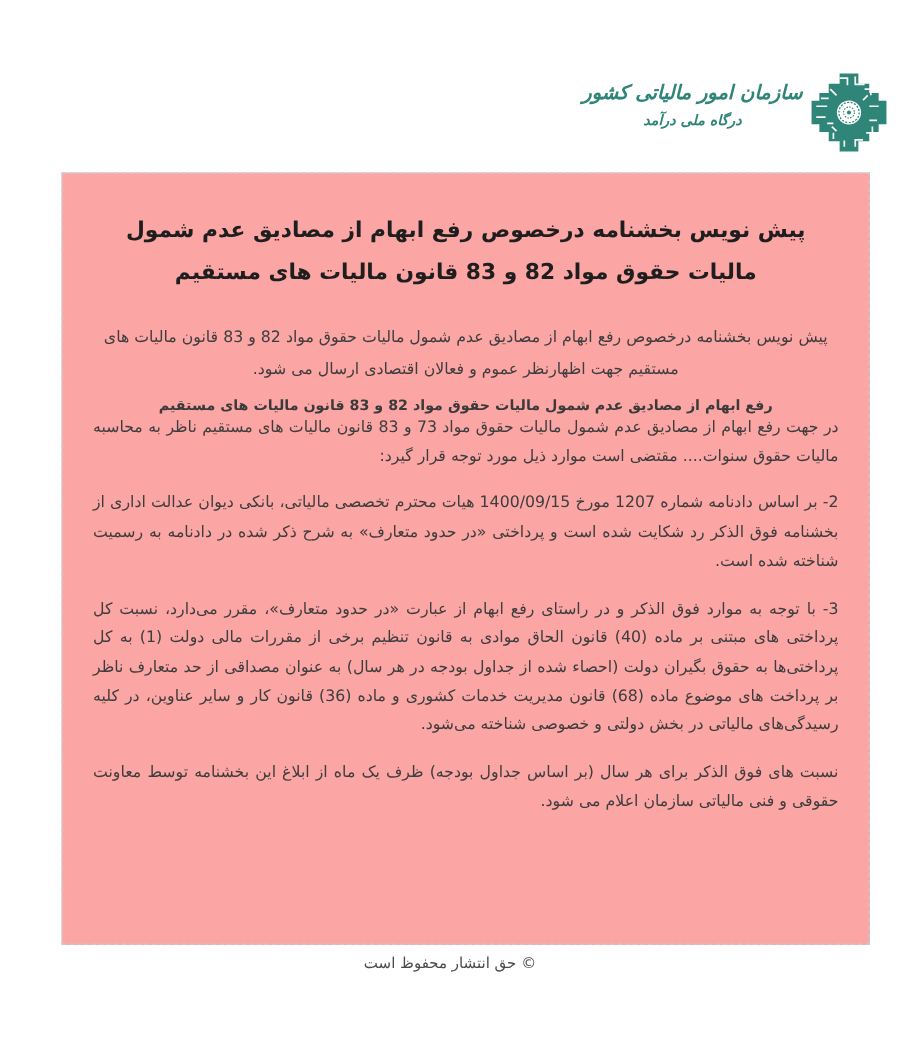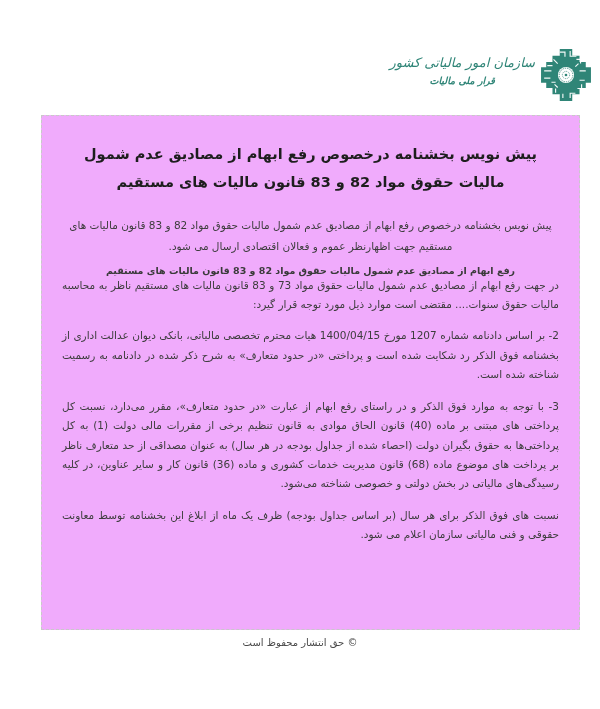--- a/index.html
+++ b/index.html
@@ -13,36 +13,36 @@
   }
 
   
   .letterhead { position: absolute; top: 45px; right: 0; left: 0; height: 66px; }
   .brand {
     position: absolute; top: 2px; right: 8px;
     display: flex; flex-direction: row; align-items: flex-start; gap: 5px;
   }
   .logo { width: 52px; height: 56px; flex: 0 0 auto; }
   .brand-text { text-align: center; color: #2f8577; padding-top: 8px; }
-  .brand-name { font-size: 13px; font-weight: normal; font-style: italic; white-space: nowrap; letter-spacing: -0.3px; }
+  .brand-name { font-size: 13px; font-weight: bold; font-style: italic; white-space: nowrap; letter-spacing: -0.3px; }
   .brand-sub  { font-size: 9.5px; font-weight: bold; font-style: italic; margin-top: 5px; }
   .doc-meta {
     position: absolute; top: 5px; left: 22px;
     text-align: left; font-weight: bold; font-size: 10.5px; color: #3a3a3a;
     direction: rtl;
   }
   .doc-meta .doc-number { margin-bottom: 9px; }
 
   
   .content-box {
     position: absolute; top: 115px; left: 41px;
     width: 539px; height: 515px;
     border: 1px dashed #c9c9c9;
     padding: 18px 20px 0 20px;
-    background: #f0abfc;
+    background: #fca5a5;
   }
   .title {
     font-size: 14.5px; font-weight: bold; color: #1e1e1e;
     text-align: center; line-height: 1.95;
     max-width: 478px; margin: 6px auto 18px auto;
   }
   .intro {
     font-size: 10.5px; text-align: center; line-height: 2.05;
     margin: 0 4px 7px 4px;
   }
@@ -74,30 +74,30 @@
       <g stroke="#ffffff" stroke-width="2.2" fill="none" opacity="0.95">
         <path d="M38 8h10v9M58 6v10h12M70 22h8v8M14 34h10M8 44h14M8 58h12M22 66h8M30 78v8M44 96v-8M58 96v-9h10M72 78h8v-8M86 62h-10M88 44h-12M26 22l8 8M74 30l-6 6M34 76l-6-6"></path>
       </g>
       <circle cx="50" cy="52" r="15.5" fill="#ffffff"></circle>
       <circle cx="50" cy="52" r="13" fill="none" stroke="#2f8577" stroke-width="1.6" stroke-dasharray="2.6 1.9"></circle>
       <circle cx="50" cy="52" r="7" fill="none" stroke="#2f8577" stroke-width="1.4" stroke-dasharray="2 1.6"></circle>
       <circle cx="50" cy="52" r="2.6" fill="#2f8577"></circle>
     </svg>
     <div class="brand-text">
       <div class="brand-name">سازمان امور مالیاتی کشور</div>
-      <div class="brand-sub">قرار ملی مالیات</div>
+      <div class="brand-sub">درگاه ملی درآمد</div>
     </div>
   </div>
 
 
 </div>
 
 <div class="content-box">
   <h1 class="title">پیش نویس بخشنامه درخصوص رفع ابهام از مصادیق عدم شمول مالیات حقوق مواد 82 و 83 قانون مالیات های مستقیم</h1>
   <p class="intro">پیش نویس بخشنامه درخصوص رفع ابهام از مصادیق عدم شمول مالیات حقوق مواد 82 و 83 قانون مالیات های مستقیم جهت اظهارنظر عموم و فعالان اقتصادی ارسال می شود.</p>
   <p class="subtitle">رفع ابهام از مصادیق عدم شمول مالیات حقوق مواد 82 و 83  قانون مالیات های مستقیم</p>
   <p class="para">در جهت رفع ابهام از مصادیق عدم شمول مالیات حقوق مواد 73 و 83  قانون مالیات های مستقیم ناظر به محاسبه مالیات حقوق سنوات.... مقتضی است موارد ذیل مورد توجه قرار گیرد:</p>
-  <p class="para">2- بر اساس دادنامه شماره 1207 مورخ 1400/04/15 هیات محترم تخصصی مالیاتی، بانکی دیوان عدالت اداری از بخشنامه فوق الذکر رد شکایت شده است و پرداختی «در حدود متعارف» به شرح ذکر شده در دادنامه به رسمیت شناخته شده است.</p>
+  <p class="para">2- بر اساس دادنامه شماره 1207 مورخ 1400/09/15 هیات محترم تخصصی مالیاتی، بانکی دیوان عدالت اداری از بخشنامه فوق الذکر رد شکایت شده است و پرداختی «در حدود متعارف» به شرح ذکر شده در دادنامه به رسمیت شناخته شده است.</p>
   <p class="para">3- با توجه به موارد فوق الذکر و در راستای رفع ابهام از عبارت «در حدود متعارف»، مقرر می‌دارد، نسبت کل پرداختی های مبتنی بر ماده (40) قانون الحاق موادی به قانون تنظیم برخی از مقررات مالی دولت (1) به کل پرداختی‌ها به حقوق بگیران دولت (احصاء شده از جداول بودجه در هر سال) به عنوان مصداقی از حد متعارف ناظر بر پرداخت های موضوع ماده (68) قانون مدیریت خدمات کشوری و ماده (36) قانون کار و سایر عناوین، در کلیه رسیدگی‌های مالیاتی در بخش دولتی و خصوصی شناخته می‌شود.</p>
   <p class="para">نسبت های فوق الذکر برای هر سال (بر اساس جداول بودجه) ظرف یک ماه از ابلاغ این بخشنامه توسط معاونت حقوقی و فنی مالیاتی سازمان اعلام می شود.</p>
 </div>
 
 <div class="copyright">© حق انتشار محفوظ است</div>
 
 </body></html>

